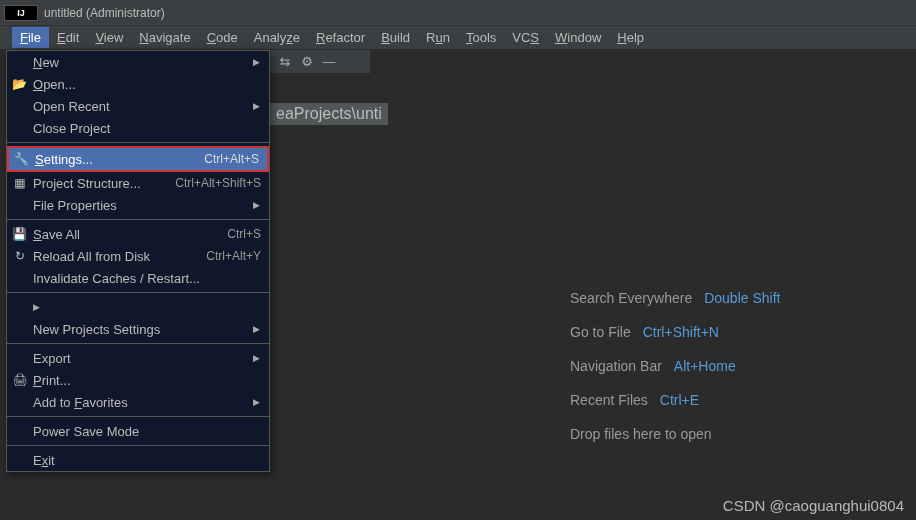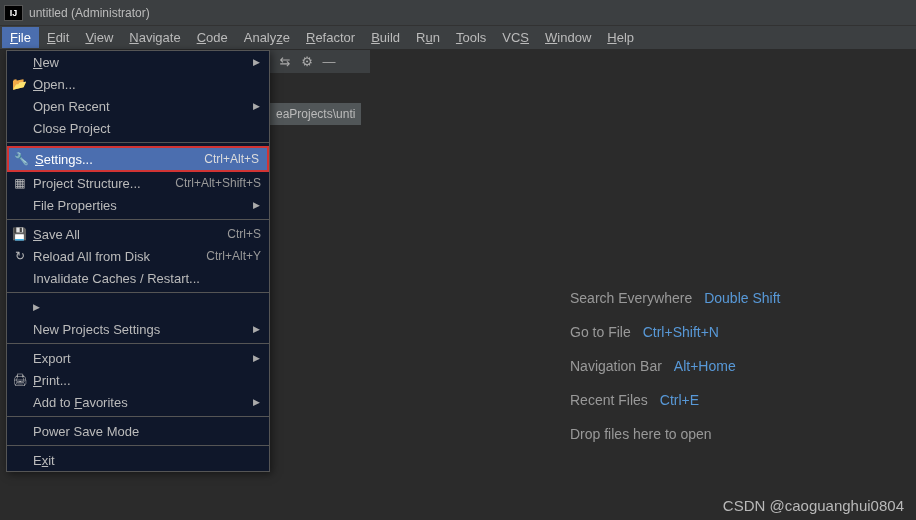--- a/index.html
+++ b/index.html
@@ -1,41 +1,41 @@
 <!DOCTYPE html>
 <html><head>
   <meta charset="utf-8">
   <style>
     * { margin: 0; padding: 0; box-sizing: border-box; font-family: "Segoe UI", Arial, sans-serif; }
     body { width: 916px; height: 520px; background: #3c3f41; color: #bbbbbb; font-size: 13px; overflow: hidden; position: relative; }
     
     .titlebar { height: 26px; background: #3c3f41; display: flex; align-items: center; padding-left: 4px; border-bottom: 1px solid #323232; }
-    .app-icon { width: 19px; height: 16px; background: #000; border: 1px solid #555; margin-right: 6px; display: flex; align-items: center; justify-content: center; font-size: 9px; font-weight: bold; color: #fff; }
+    .app-icon { width: 34px; height: 16px; background: #000; border: 1px solid #555; margin-right: 6px; display: flex; align-items: center; justify-content: center; font-size: 9px; font-weight: bold; color: #fff; }
     .title-text { color: #bbbbbb; font-size: 12px; }
     
-    .menubar { height: 24px; background: #3c3f41; display: flex; align-items: center; padding-left: 2px; border-bottom: 1px solid #2b2b2b; }
+    .menubar { height: 24px; background: #3c3f41; display: flex; align-items: center; padding-left: 12px; border-bottom: 1px solid #2b2b2b; }
     .menu-item { padding: 3px 8px; color: #bbbbbb; cursor: pointer; font-size: 13px; }
     .menu-item.active { background: #4b6eaf; color: #fff; }
     .menu-item .mnemonic { text-decoration: underline; }
     
     .dropdown { position: absolute; top: 50px; left: 6px; width: 264px; background: #0f172a; border: 1px solid #555; box-shadow: 2px 2px 8px rgba(0,0,0,0.5); z-index: 100; }
     .dropdown-item { display: flex; align-items: center; height: 22px; padding: 0 8px 0 4px; color: #bbbbbb; cursor: pointer; position: relative; }
     .dropdown-item.highlighted { background: #4b6eaf; color: #fff; border: 2px solid #d13434; height: 26px; }
     .dropdown-icon { width: 18px; height: 16px; margin-right: 4px; display: flex; align-items: center; justify-content: center; font-size: 12px; flex-shrink: 0; }
     .dropdown-label { flex: 1; font-size: 13px; }
     .dropdown-label .mnemonic { text-decoration: underline; }
     .dropdown-shortcut { color: #999; font-size: 12px; margin-left: 12px; }
     .dropdown-item.highlighted .dropdown-shortcut { color: #ddd; }
     .dropdown-arrow { width: 8px; color: #aaa; font-size: 9px; }
     .dropdown-sep { height: 1px; background: #555; margin: 3px 0; }
     
     .content { position: absolute; top: 50px; left: 0; right: 0; bottom: 0; background: #2b2b2b; }
     .toolbar-strip { position: absolute; top: 50px; left: 270px; width: 100px; height: 24px; background: #3c3f41; border-bottom: 1px solid #2b2b2b; display: flex; align-items: center; gap: 4px; padding: 0 6px; }
     .tb-icon { width: 18px; height: 18px; display: flex; align-items: center; justify-content: center; color: #aaa; cursor: pointer; }
-    .tab-fragment { position: absolute; top: 103px; left: 270px; height: 22px; background: #515658; color: #bbb; font-size: 12px; padding: 3px 6px; display: flex; align-items: center; }
+    .tab-fragment { position: absolute; top: 103px; left: 270px; height: 22px; background: #515658; color: #bbb; font-size: 16px; padding: 3px 6px; display: flex; align-items: center; }
     
     .welcome-panel { position: absolute; top: 290px; left: 570px; display: flex; flex-direction: column; gap: 18px; }
     .welcome-row { display: flex; align-items: baseline; gap: 12px; font-size: 14px; }
     .welcome-label { color: #999; }
     .welcome-shortcut { color: #5899d8; }
     
     .watermark { position: absolute; bottom: 6px; right: 12px; color: #b8b8b8; font-size: 15px; }
   </style>
 </head>
 <body>

